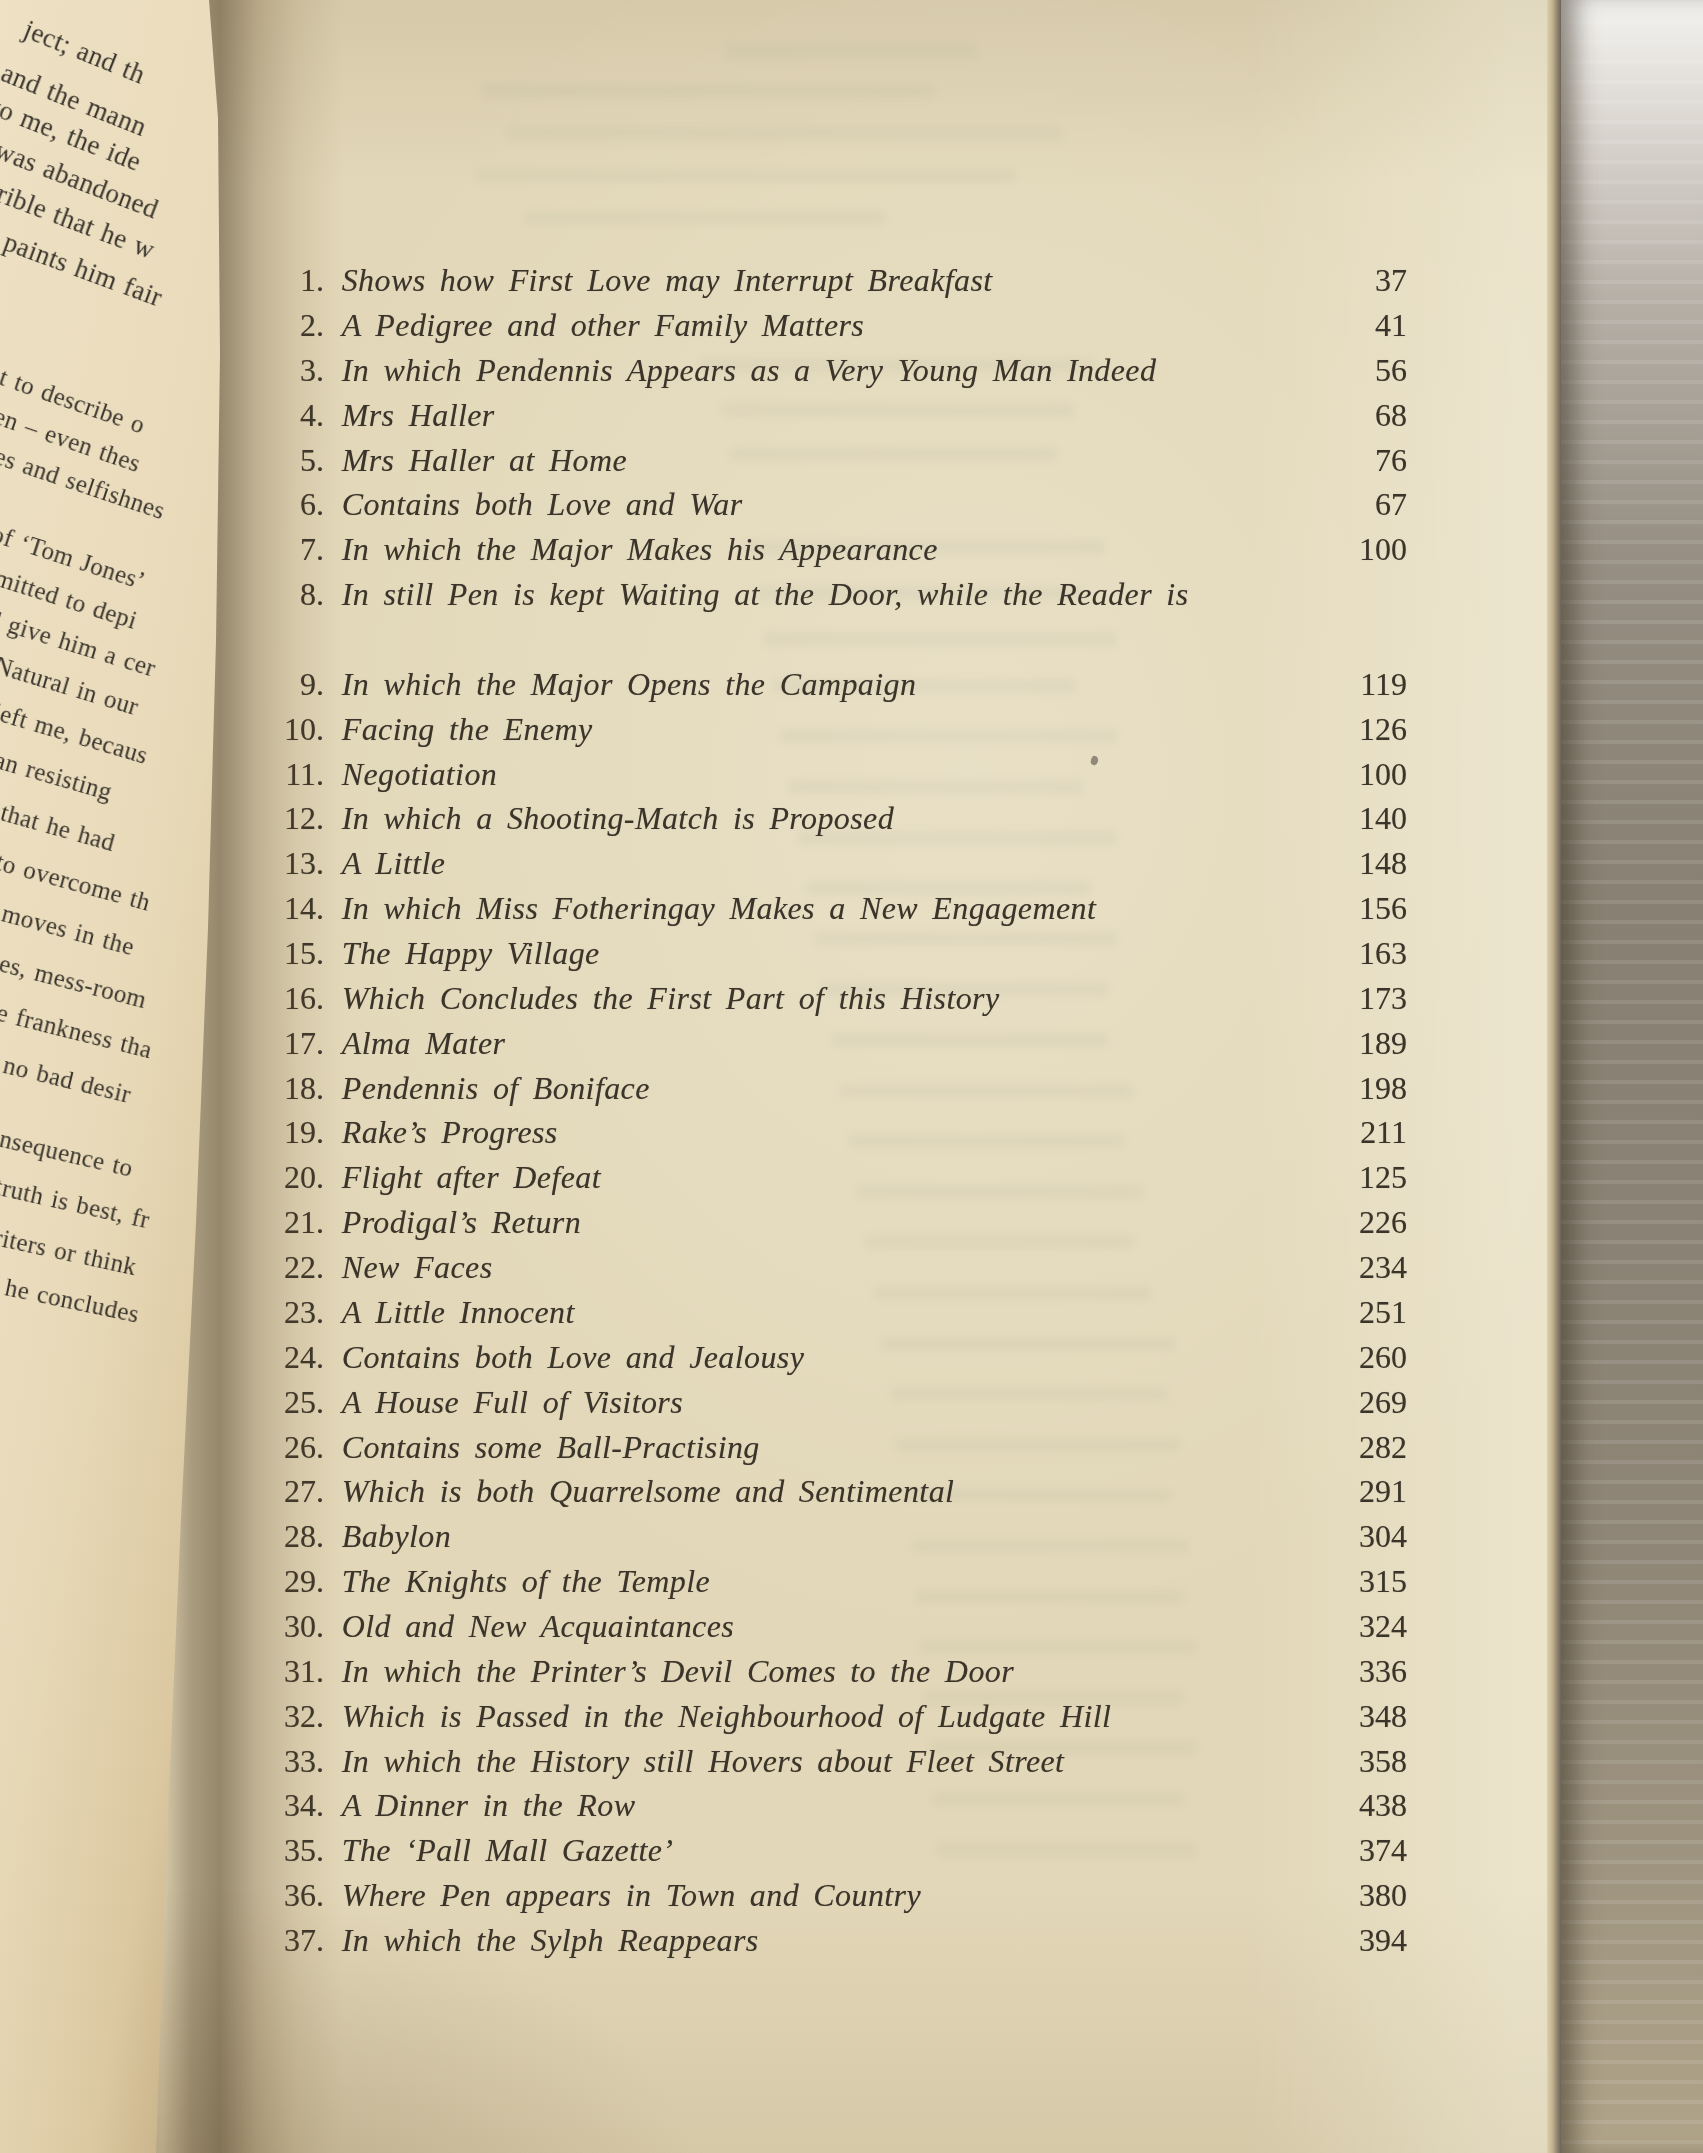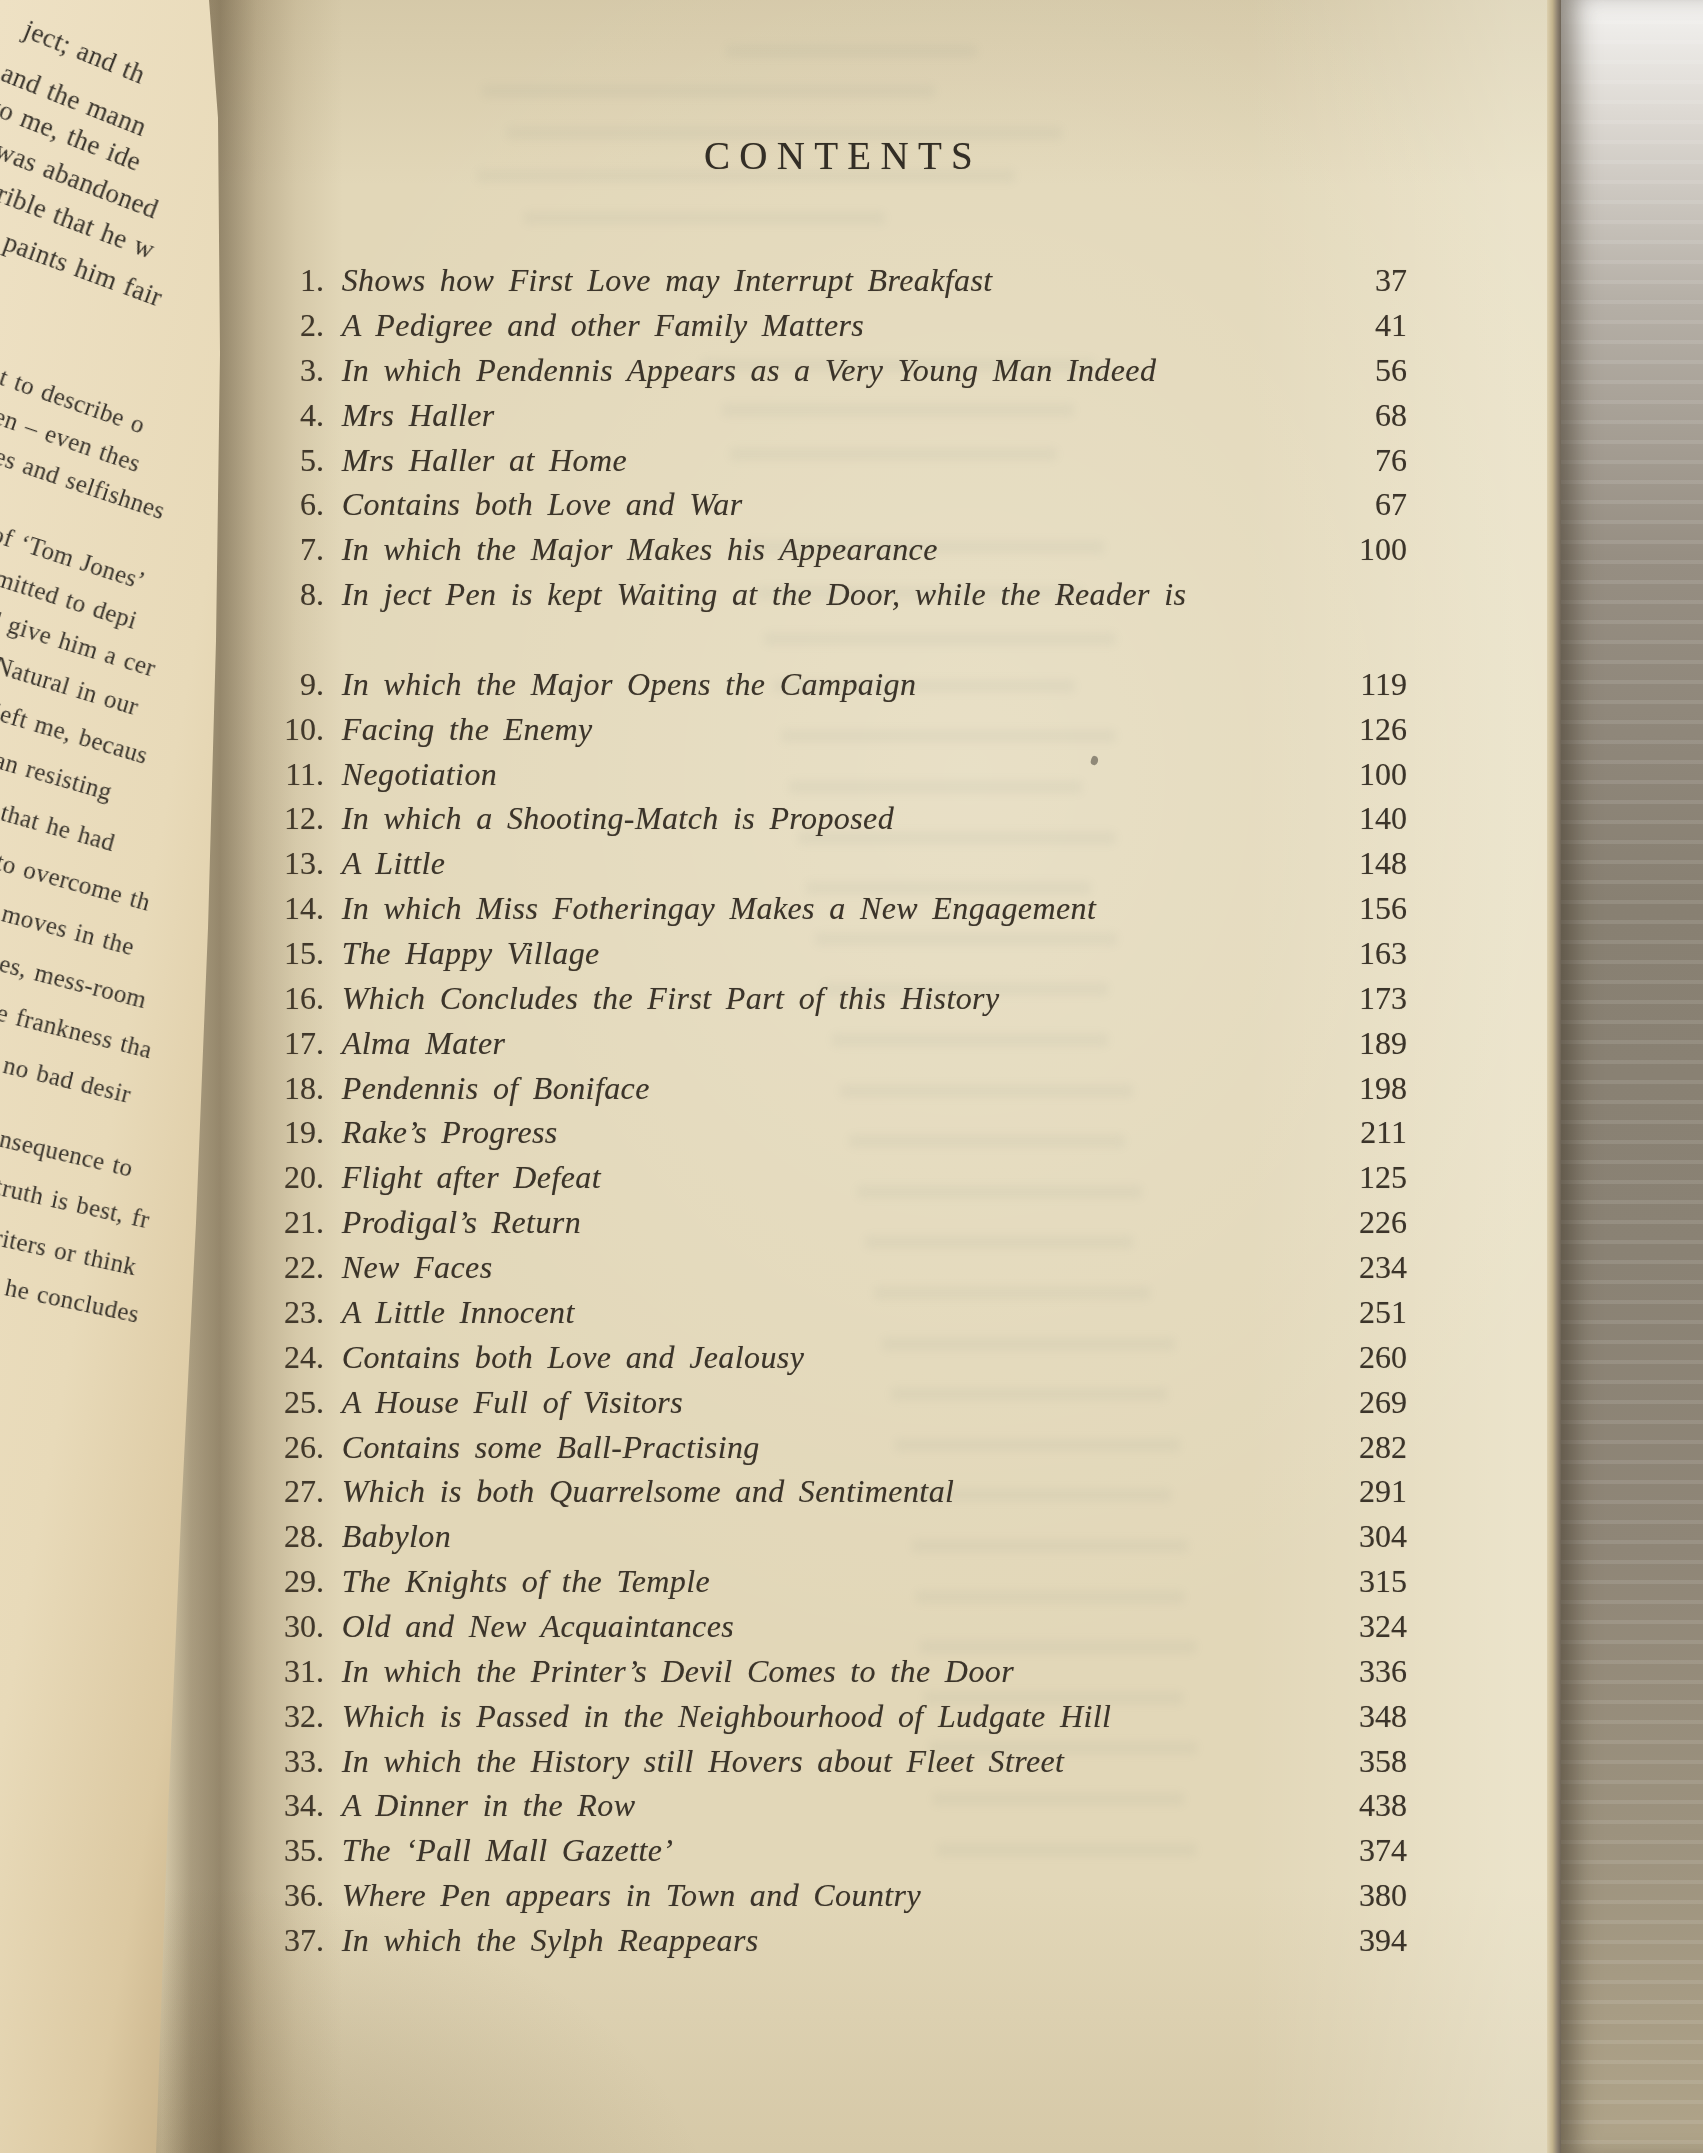--- a/index.html
+++ b/index.html
@@ -144,30 +144,29 @@
         <div class="ghost" style="left: 894px; top: 1438px; width: 287px;"></div>
         <div class="ghost" style="left: 902px; top: 1488px; width: 270px;"></div>
         <div class="ghost" style="left: 911px; top: 1539px; width: 278px;"></div>
         <div class="ghost" style="left: 915px; top: 1590px; width: 270px;"></div>
         <div class="ghost" style="left: 919px; top: 1640px; width: 278px;"></div>
         <div class="ghost" style="left: 923px; top: 1691px; width: 261px;"></div>
         <div class="ghost" style="left: 928px; top: 1741px; width: 270px;"></div>
         <div class="ghost" style="left: 932px; top: 1792px; width: 253px;"></div>
         <div class="ghost" style="left: 936px; top: 1843px; width: 261px;"></div>
       </div>
-    <div class="heading">CONTENTS</div>
     <div class="toc" id="toc-list">
         <div class="toc-row" style="top: 258px;"><span class="toc-num">1.</span><span class="toc-title">Shows how First Love may Interrupt Breakfast</span><span class="toc-page">37</span></div>
         <div class="toc-row" style="top: 303px;"><span class="toc-num">2.</span><span class="toc-title">A Pedigree and other Family Matters</span><span class="toc-page">41</span></div>
         <div class="toc-row" style="top: 348px;"><span class="toc-num">3.</span><span class="toc-title">In which Pendennis Appears as a Very Young Man Indeed</span><span class="toc-page">56</span></div>
         <div class="toc-row" style="top: 393px;"><span class="toc-num">4.</span><span class="toc-title">Mrs Haller</span><span class="toc-page">68</span></div>
         <div class="toc-row" style="top: 438px;"><span class="toc-num">5.</span><span class="toc-title">Mrs Haller at Home</span><span class="toc-page">76</span></div>
         <div class="toc-row" style="top: 482px;"><span class="toc-num">6.</span><span class="toc-title">Contains both Love and War</span><span class="toc-page">67</span></div>
         <div class="toc-row" style="top: 527px;"><span class="toc-num">7.</span><span class="toc-title">In which the Major Makes his Appearance</span><span class="toc-page">100</span></div>
-        <div class="toc-row" style="top: 572px;"><span class="toc-num">8.</span><span class="toc-title">In ject Pen is kept Waiting at the Door, while the Reader is</span></div>
+        <div class="toc-row" style="top: 572px;"><span class="toc-num">8.</span><span class="toc-title">In still Pen is kept Waiting at the Door, while the Reader is</span></div>
         <div class="toc-row" style="top: 662px;"><span class="toc-num">9.</span><span class="toc-title">In which the Major Opens the Campaign</span><span class="toc-page">119</span></div>
         <div class="toc-row" style="top: 707px;"><span class="toc-num">10.</span><span class="toc-title">Facing the Enemy</span><span class="toc-page">126</span></div>
         <div class="toc-row" style="top: 752px;"><span class="toc-num">11.</span><span class="toc-title">Negotiation</span><span class="toc-page">100</span></div>
         <div class="toc-row" style="top: 796px;"><span class="toc-num">12.</span><span class="toc-title">In which a Shooting-Match is Proposed</span><span class="toc-page">140</span></div>
         <div class="toc-row" style="top: 841px;"><span class="toc-num">13.</span><span class="toc-title">A Little</span><span class="toc-page">148</span></div>
         <div class="toc-row" style="top: 886px;"><span class="toc-num">14.</span><span class="toc-title">In which Miss Fotheringay Makes a New Engagement</span><span class="toc-page">156</span></div>
         <div class="toc-row" style="top: 931px;"><span class="toc-num">15.</span><span class="toc-title">The Happy Village</span><span class="toc-page">163</span></div>
         <div class="toc-row" style="top: 976px;"><span class="toc-num">16.</span><span class="toc-title">Which Concludes the First Part of this History</span><span class="toc-page">173</span></div>
         <div class="toc-row" style="top: 1021px;"><span class="toc-num">17.</span><span class="toc-title">Alma Mater</span><span class="toc-page">189</span></div>
         <div class="toc-row" style="top: 1066px;"><span class="toc-num">18.</span><span class="toc-title">Pendennis of Boniface</span><span class="toc-page">198</span></div>

